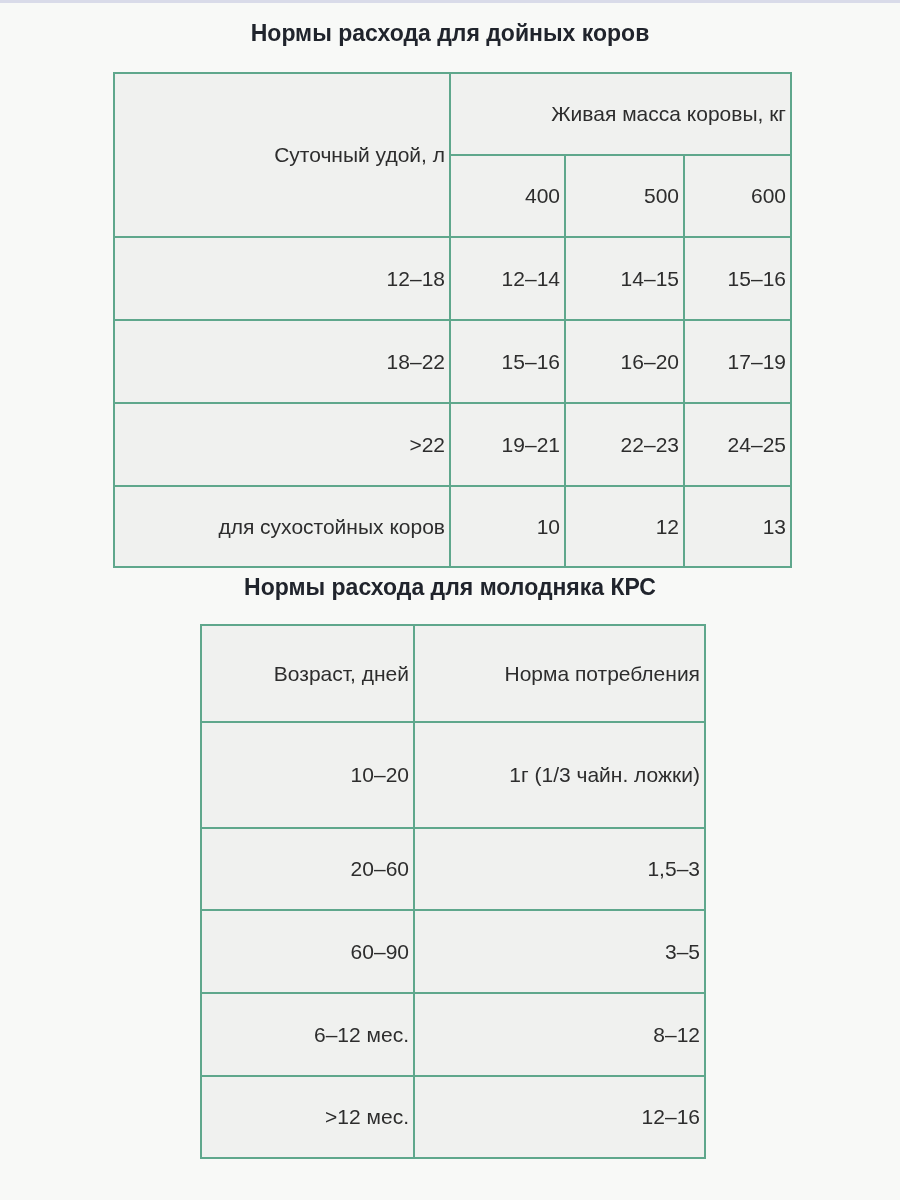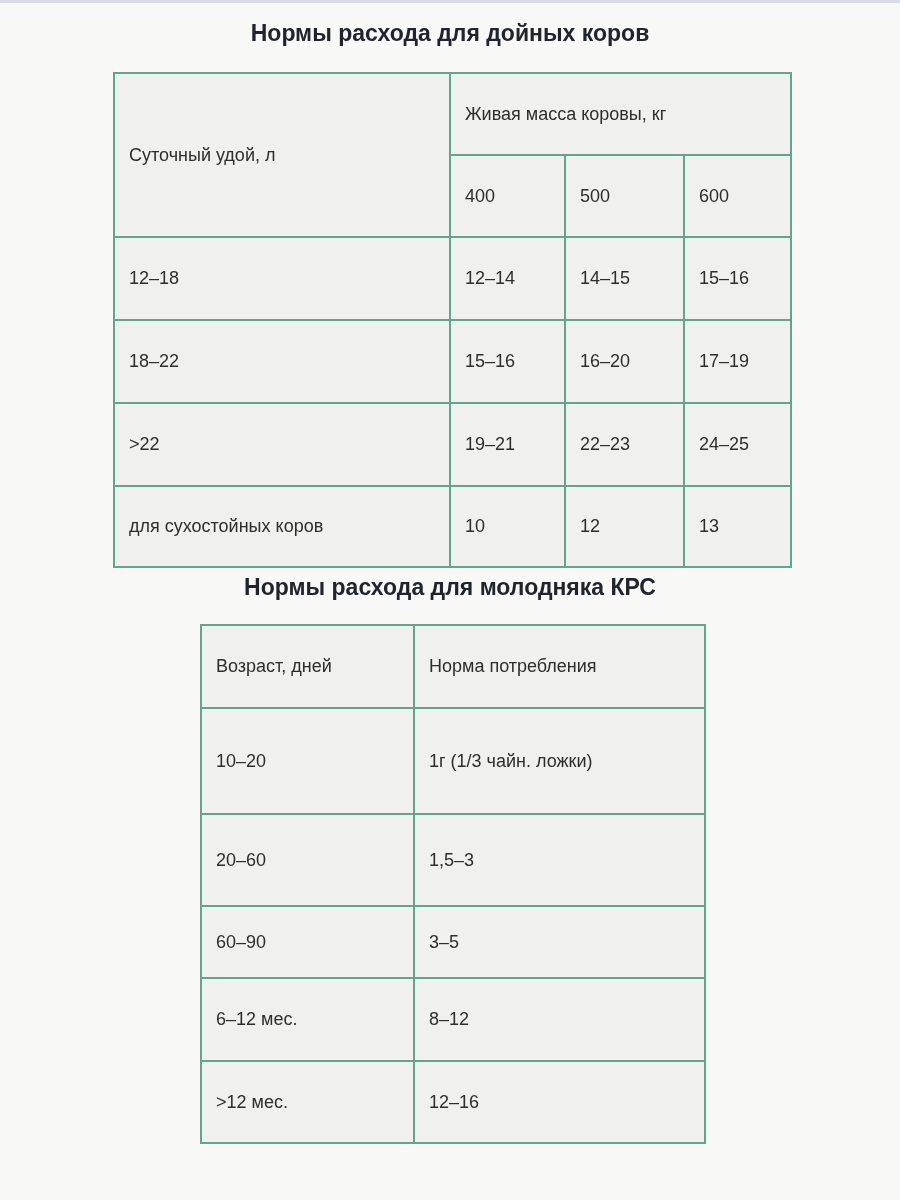--- a/index.html
+++ b/index.html
@@ -32,25 +32,25 @@
   #title-dairy { top: 18px; }
   #title-young { top: 572px; }
   table {
     position: absolute;
     border-collapse: collapse;
     table-layout: fixed;
     background: var(--cell-bg);
   }
   td {
     border: 2px solid var(--green);
-    text-align: left;
+    text-align: right;
     vertical-align: middle;
-    font-size: 18px;
+    font-size: 21px;
     color: var(--text);
-    padding: 14px;
+    padding: 4px;
     overflow: hidden;
     white-space: nowrap;
   }
   #dairy-table { left: 113px; top: 72px; width: 677px; }
   #young-table { left: 200px; top: 624px; width: 504px; }
 </style>
 </head>
 <body>
 
 <div class="top-strip"></div>
@@ -102,33 +102,33 @@
 </table>
 
 <div id="title-young" class="section-title">Нормы расхода для молодняка КРС</div>
 
 <table id="young-table">
   <colgroup>
     <col style="width:213px">
       <col style="width:291px">
   </colgroup>
   <tbody>
-    <tr style="height:83px">
+    <tr style="height:97px">
       <td>Возраст, дней</td>
       <td>Норма потребления</td>
     </tr>
     <tr style="height:106px">
       <td>10–20</td>
       <td>1г (1/3 чайн. ложки)</td>
     </tr>
-    <tr style="height:92px">
+    <tr style="height:82px">
       <td>20–60</td>
       <td>1,5–3</td>
     </tr>
-    <tr style="height:72px">
+    <tr style="height:83px">
       <td>60–90</td>
       <td>3–5</td>
     </tr>
     <tr style="height:83px">
       <td>6–12 мес.</td>
       <td>8–12</td>
     </tr>
     <tr style="height:82px">
       <td>&gt;12 мес.</td>
       <td>12–16</td>

